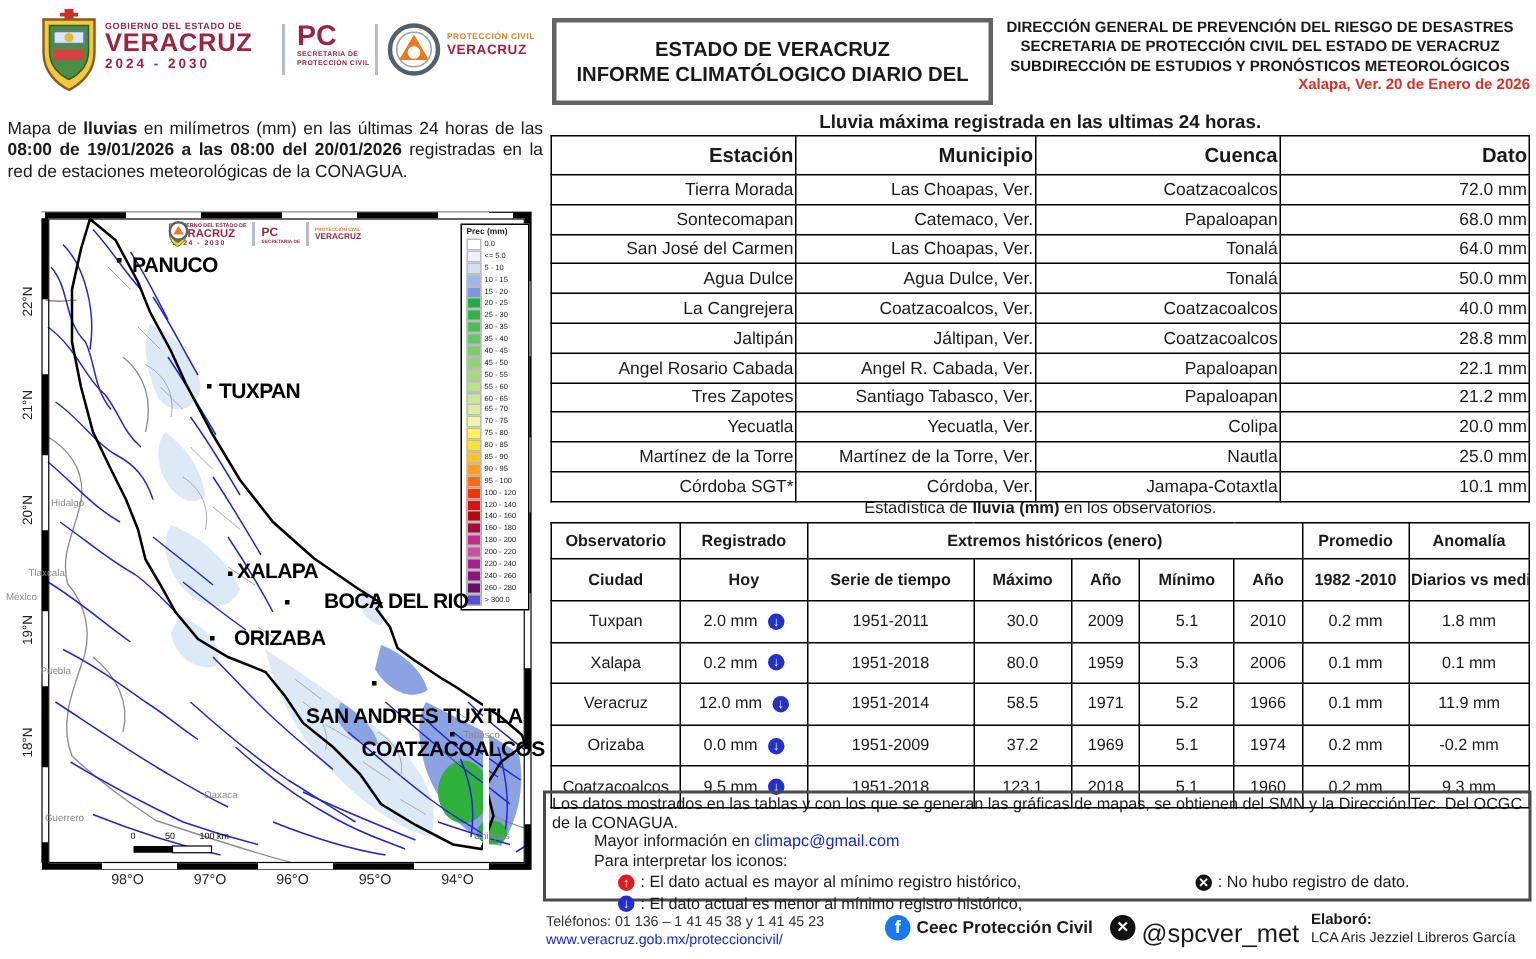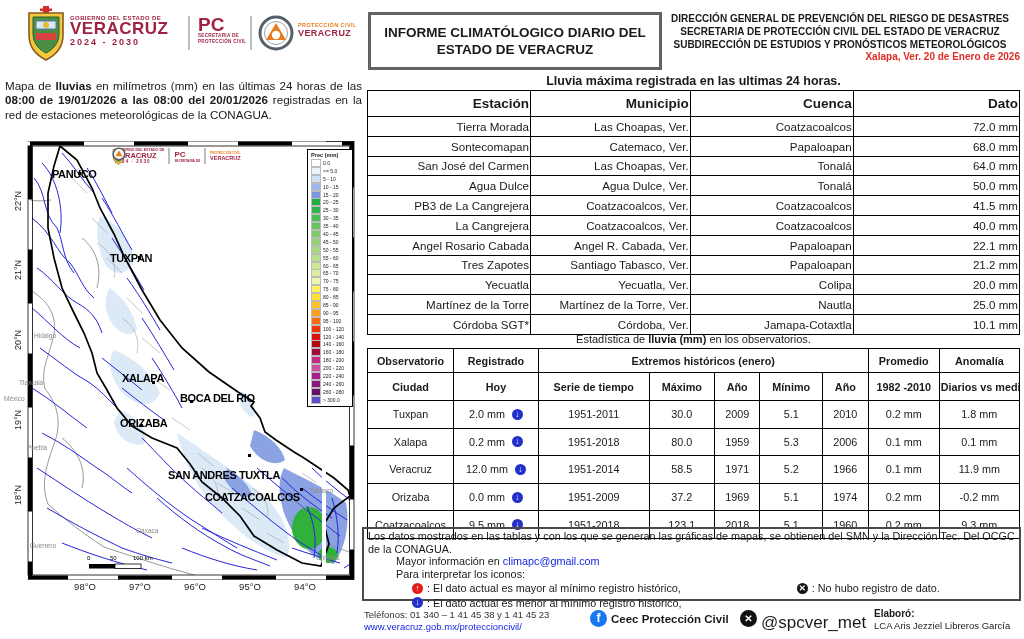--- a/index.html
+++ b/index.html
@@ -20,21 +20,21 @@
              display:flex;flex-direction:column;justify-content:center;text-align:center;
              font-weight:bold;font-size:13.5px;line-height:17px;}
   #hdr-right{left:660px;top:13px;width:360px;text-align:center;font-weight:bold;
              font-size:10px;line-height:12.8px;}
   #hdr-right .date{color:#e02d26;text-align:right;}
   
   #intro{left:5px;top:79px;width:357px;font-size:11.6px;line-height:14.4px;text-align:justify;}
   
   #map{left:2px;top:138px;width:364px;height:462px;}
   #map svg{position:absolute;left:0;top:0;}
-  .city{position:absolute;font-size:11px;font-weight:bold;letter-spacing:-.4px;color:#000;white-space:nowrap;}
+  .city{position:absolute;font-size:14px;font-weight:bold;letter-spacing:-.4px;color:#000;white-space:nowrap;margin-left:36px;}
   .nb{position:absolute;font-size:6.5px;color:#8a8a8a;white-space:nowrap;}
   .lat{position:absolute;font-size:9px;color:#222;transform:rotate(-90deg);white-space:nowrap;}
   .lon{position:absolute;font-size:9.5px;color:#222;width:34px;text-align:center;top:443px;}
   #legend{position:absolute;left:305px;top:11px;width:46px;background:#fff;border:1px solid #000;
           padding:2px 2px 2px 3px;box-sizing:border-box;}
   #legend .lg-t{font-size:5.6px;font-weight:bold;margin-bottom:1px;}
   .lg-row{display:flex;align-items:center;height:7.9px;}
   .lg-sw{width:8px;height:6px;border:.5px solid #bbb;margin-right:2px;flex:none;}
   .lg-lb{font-size:5px;color:#222;white-space:nowrap;}
   #map-logos{position:absolute;left:110px;top:9px;display:flex;align-items:center;gap:4px;
@@ -115,22 +115,22 @@
     <circle cx="18" cy="18" r="11.5" fill="#fff" stroke="#9aa2ab" stroke-width="1"></circle>
     <path d="M18,8 L28,25 L8,25 Z" fill="#e87b1e"></path>
     <circle cx="18" cy="20" r="4.2" fill="#fff"></circle>
   </svg>
   <div class="abs" style="left:298px;top:22px;">
     <div class="pcv-l1">PROTECCIÓN CIVIL</div>
     <div class="pcv-l2 maroon">VERACRUZ</div>
   </div>
 
   <div id="title-box" class="abs">
+    <div>ESTADO DE VERACRUZ</div>
     <div>INFORME CLIMATÓLOGICO DIARIO  DEL</div>
-    <div>ESTADO DE VERACRUZ</div>
   </div>
 
   <div id="hdr-right" class="abs">
     <div>DIRECCIÓN  GENERAL  DE  PREVENCIÓN  DEL  RIESGO  DE DESASTRES</div>
     <div>SECRETARIA  DE  PROTECCIÓN  CIVIL  DEL  ESTADO  DE  VERACRUZ</div>
     <div>SUBDIRECCIÓN  DE ESTUDIOS  Y PRONÓSTICOS  METEOROLÓGICOS</div>
     <div class="date">Xalapa, Ver. 20 de Enero de 2026</div>
   </div>
 
   <div id="intro" class="abs"><span>Mapa de </span><b>lluvias</b><span> en milímetros (mm) en las últimas 24 horas de las </span><b>08:00 de 19/01/2026 a las 08:00 del 20/01/2026</b><span> registradas en la red de estaciones meteorológicas de la CONAGUA.</span></div>
@@ -468,30 +468,30 @@
         <td>Tonalá</td>
         <td>64.0 mm</td>
       </tr>
         <tr>
         <td>Agua Dulce</td>
         <td>Agua Dulce, Ver.</td>
         <td>Tonalá</td>
         <td>50.0 mm</td>
       </tr>
         <tr>
-        <td>PB3 de La Cangrejera</td>
-        <td>Coatzacoalcos, Ver.</td>
-        <td>Coatzacoalcos</td>
-        <td>41.5 mm</td>
-      </tr>
-        <tr>
         <td>La Cangrejera</td>
         <td>Coatzacoalcos, Ver.</td>
         <td>Coatzacoalcos</td>
         <td>40.0 mm</td>
+      </tr>
+        <tr>
+        <td>Jaltipán</td>
+        <td>Jáltipan,  Ver.</td>
+        <td>Coatzacoalcos</td>
+        <td>28.8 mm</td>
       </tr>
         <tr>
         <td>Angel Rosario Cabada</td>
         <td>Angel R. Cabada, Ver.</td>
         <td>Papaloapan</td>
         <td>22.1 mm</td>
       </tr>
         <tr>
         <td>Tres Zapotes</td>
         <td>Santiago Tabasco, Ver.</td>
@@ -647,21 +647,21 @@
       <span class="icirc black">✕</span>
       <span>: No hubo registro de dato.</span>
     </div>
     <div class="icon-row">
       <span class="icirc blue">↓</span>
       <span>: El dato actual es menor al mínimo registro histórico,</span>
     </div>
   </div>
 
   <div id="footer" class="abs">
-    <div class="phones">Teléfonos: 01 340 – 1 41 45 38 y 1 41 45 23</div>
+    <div class="phones">Teléfonos: 01 136 – 1 41 45 38 y 1 41 45 23</div>
     <a href="#" class="url link">www.veracruz.gob.mx/proteccioncivil/</a>
     <span class="fcirc fb">f</span>
     <span class="fb-lb">Ceec Protección Civil</span>
     <span class="fcirc xx">✕</span>
     <span class="x-lb">@spcver_met</span>
     <span class="elab1">Elaboró:</span>
     <span class="elab2">LCA Aris Jezziel Libreros García</span>
   </div>
 
 </div>

